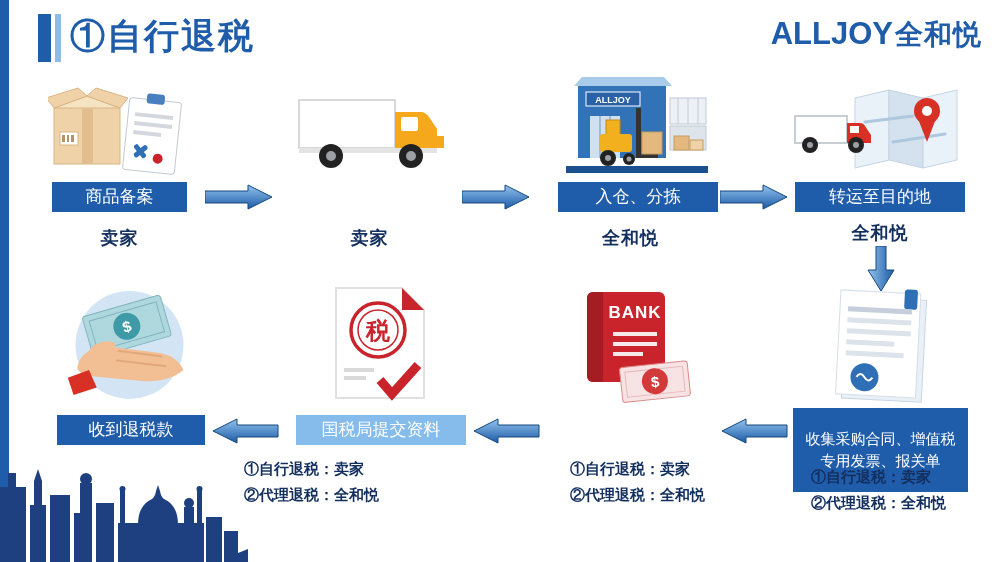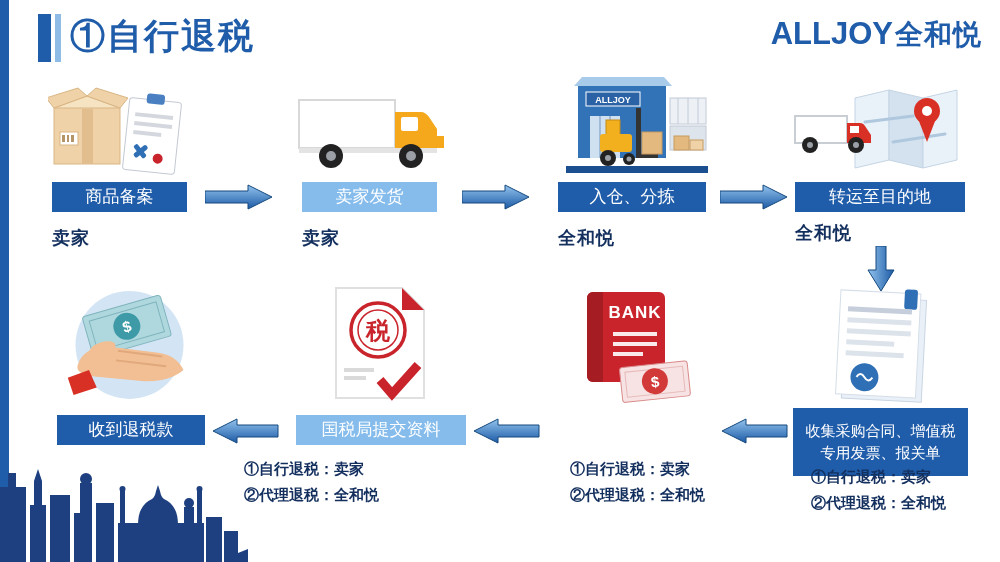--- a/index.html
+++ b/index.html
@@ -18,25 +18,25 @@
   .logo .brand{font-size:31px;font-weight:900;color:#1F5CA9;letter-spacing:0px;font-style:normal;}
   .logo .brand-cn{font-size:28px;font-weight:800;color:#1F5CA9;letter-spacing:1px;}
   .icon-svg{position:absolute;}
   .arrow{position:absolute;}
   .step-label{
     position:absolute;background:#1F5CA9;color:#fff;font-weight:normal;
     font-size:17px;text-align:center;line-height:30px;height:30px;white-space:nowrap;
   }
   .step-label.light{background:#85BCEC;}
   .step-label.multi{
-    white-space:normal;line-height:1.45;height:auto;padding:12px 8px;font-size:15px;
+    white-space:normal;line-height:1.45;height:auto;padding:20px 8px;font-size:15px;
   }
   .actor{
     position:absolute;color:#132F5E;font-weight:bold;font-size:18px;
-    letter-spacing:1px;
+    text-align:center;letter-spacing:1px;
   }
   .notes{
     position:absolute;color:#132F5E;font-weight:bold;font-size:15px;line-height:1.75;
     white-space:nowrap;
     margin-left:14px;
   }
   .skyline{position:absolute;left:0;top:447px;}
   .defs-hidden{position:absolute;width:0;height:0;overflow:hidden;}
 </style>
 </head>
@@ -154,24 +154,23 @@
       <circle cx="17" cy="63" r="8" fill="#222222"></circle>
         <circle cx="17" cy="63" r="3" fill="#9AA0A6"></circle>
       <circle cx="63" cy="63" r="8" fill="#222222"></circle>
         <circle cx="63" cy="63" r="3" fill="#9AA0A6"></circle>
     </g>
   </svg>
 
   <div class="step-label" style="left:52px;top:182px;width:135px">商品备案</div>
   <div class="actor" style="left:52px;top:226px;width:135px">卖家</div>
 
-  <div class="step-label light" style="left:302px;top:182px;width:135px">卖家发货</div>
   <div class="actor" style="left:302px;top:226px;width:135px">卖家</div>
 
-  <div class="step-label" style="left:558px;top:182px;width:148px">入仓、分拣</div>
+  <div class="step-label" style="left:558px;top:182px;width:160px">入仓、分拣</div>
   <div class="actor" style="left:558px;top:226px;width:145px">全和悦</div>
 
   <div class="step-label" style="left:795px;top:182px;width:170px">转运至目的地</div>
   <div class="actor" style="left:795px;top:221px;width:170px">全和悦</div>
 
   <svg class="arrow" style="left:205px;top:184px" width="68" height="26" viewBox="0 0 68 26">
     <polygon points="0,7 43,7 43,1 67,13 43,25 43,19 0,19" fill="url(#gradH)" stroke="#15497E"></polygon>
   </svg>
   <svg class="arrow" style="left:462px;top:184px" width="68" height="26" viewBox="0 0 68 26">
     <polygon points="0,7 43,7 43,1 67,13 43,25 43,19 0,19" fill="url(#gradH)" stroke="#15497E"></polygon>

